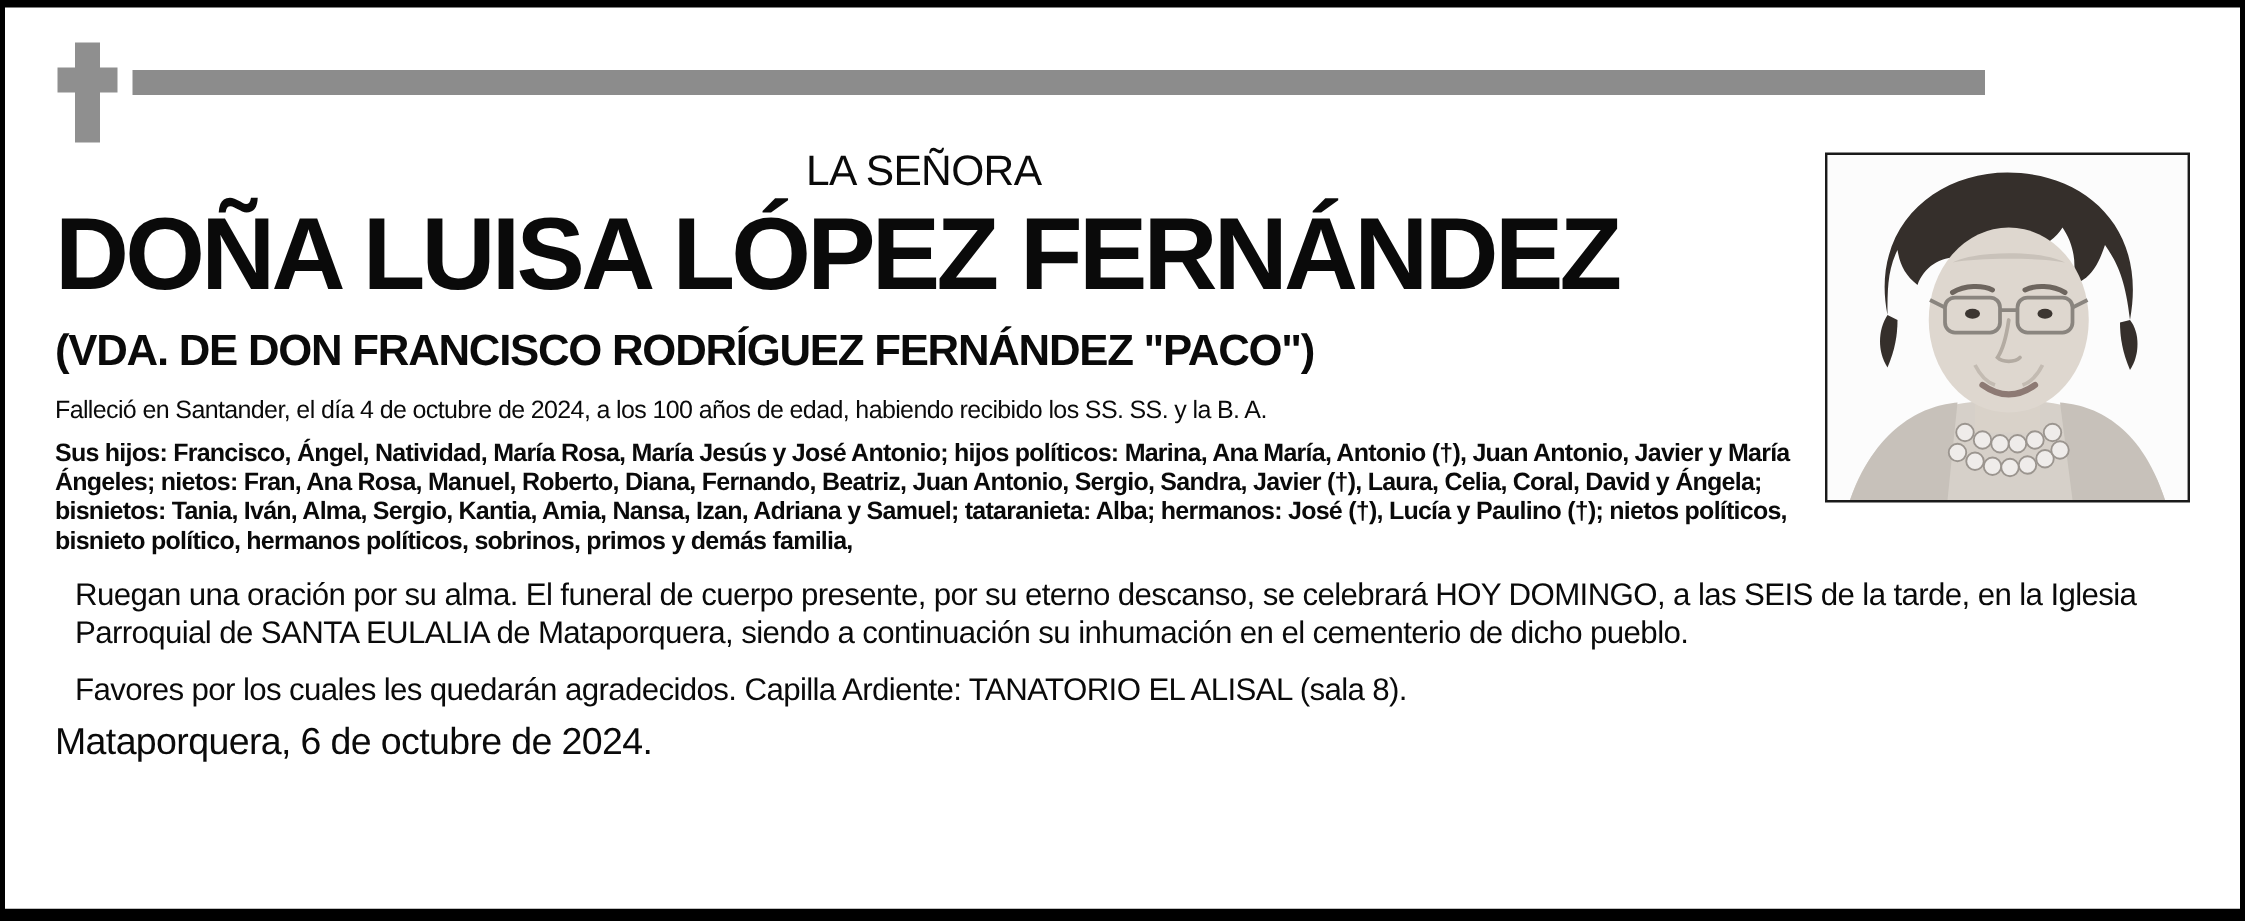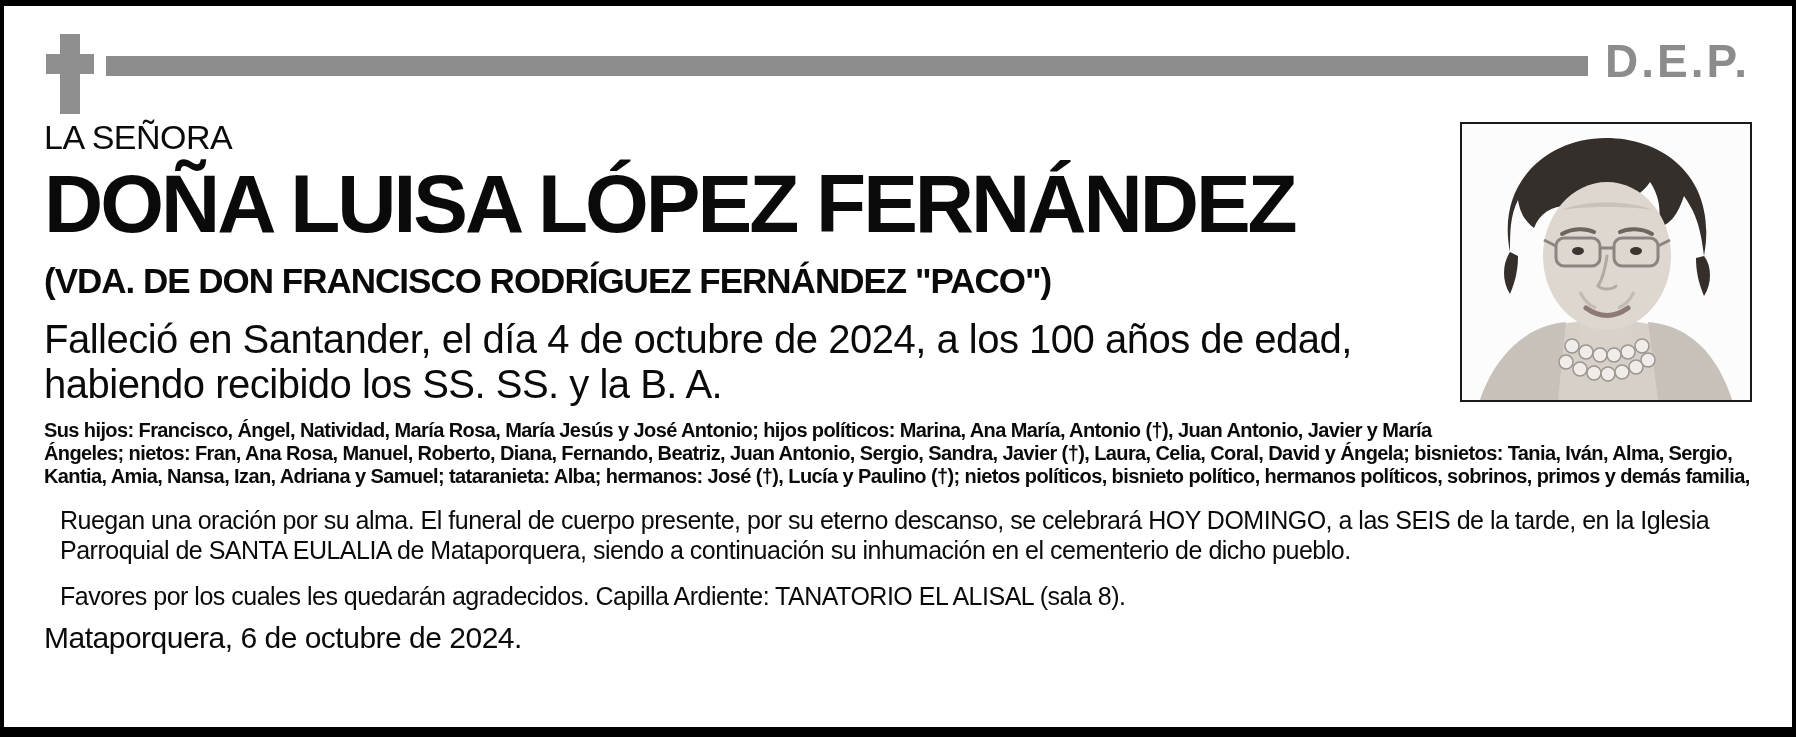--- a/index.html
+++ b/index.html
@@ -32,47 +32,46 @@
     float:right;
     width:288px;height:276px;
     margin:4px 0 18px 26px;
     border:2px solid #1a1a1a;
     background:#fff;
     overflow:hidden;
   }
   .photo svg{display:block;width:100%;height:100%;}
   
   .content{position:relative;}
-  .honorific{font-size:34px;letter-spacing:-0.5px;margin:2px 0 6px;}
+  .honorific{font-size:34px;letter-spacing:-0.5px;margin:2px 0 6px;text-align:center;}
   .name{
     font-size:82px;font-weight:800;letter-spacing:-3px;
     line-height:1.0;margin:4px 0 16px;
   }
   .widow{font-size:35px;font-weight:bold;letter-spacing:-1px;margin:16px 0 16px;}
-  .death{font-size:40px;letter-spacing:-0.5px;margin:0 0 12px;}
+  .death{font-size:20px;letter-spacing:-0.5px;margin:0 0 12px;}
   .family{
     font-size:20px;font-weight:bold;letter-spacing:-0.6px;
     line-height:1.16;margin:0 0 16px;
   }
   .funeral,.favors{font-size:25px;letter-spacing:-0.5px;line-height:1.20;margin:16px;}
   .favors{margin-bottom:10px;}
   .dateline{font-size:30px;letter-spacing:-0.5px;margin:4px 0 4px;}
 </style>
 </head>
 <body>
 
 <div class="page">
 
   <div class="header">
     <div class="cross">
       <div class="v"></div>
         <div class="h"></div>
     </div>
     <div class="hbar"></div>
-    <div class="dep">D.E.P.</div>
   </div>
 
   <div class="content">
 
     <figure class="photo">
       <svg viewBox="0 0 288 276" xmlns="http://www.w3.org/2000/svg">
         <rect x="0" y="0" width="288" height="276" fill="#fcfcfc"></rect>
 
         <path d="M18,276 C40,210 90,196 144,196 C198,196 248,210 270,276 Z" fill="#d6d0c9"></path>
         <path d="M18,276 C40,214 80,200 104,198 L96,276 Z" fill="#c7c1ba"></path>

